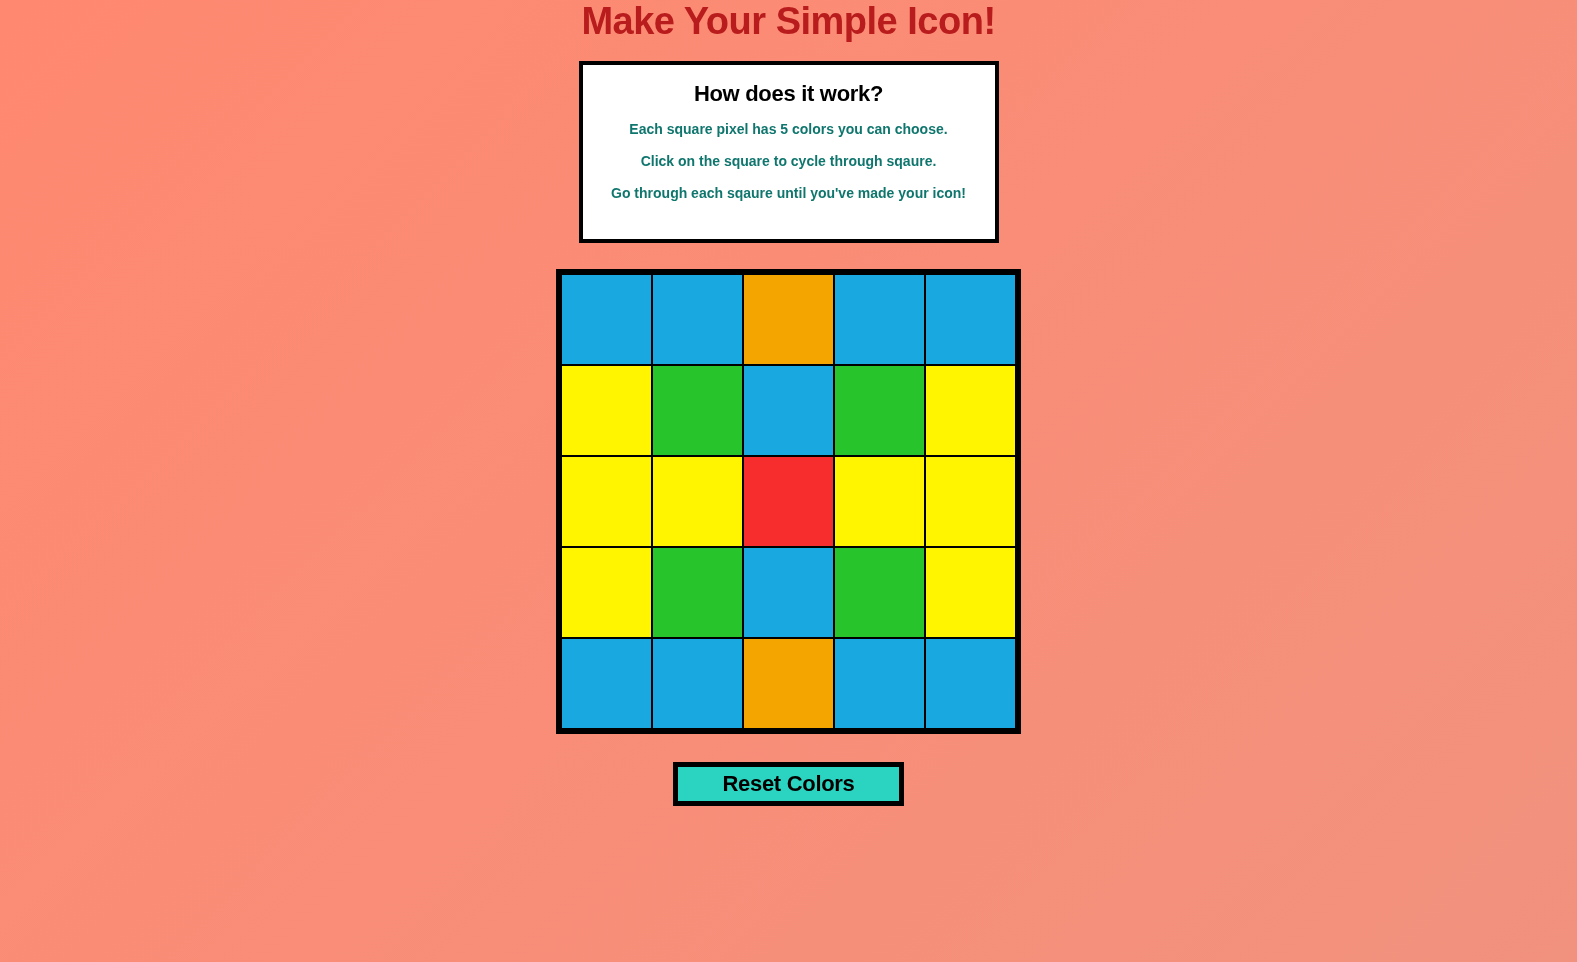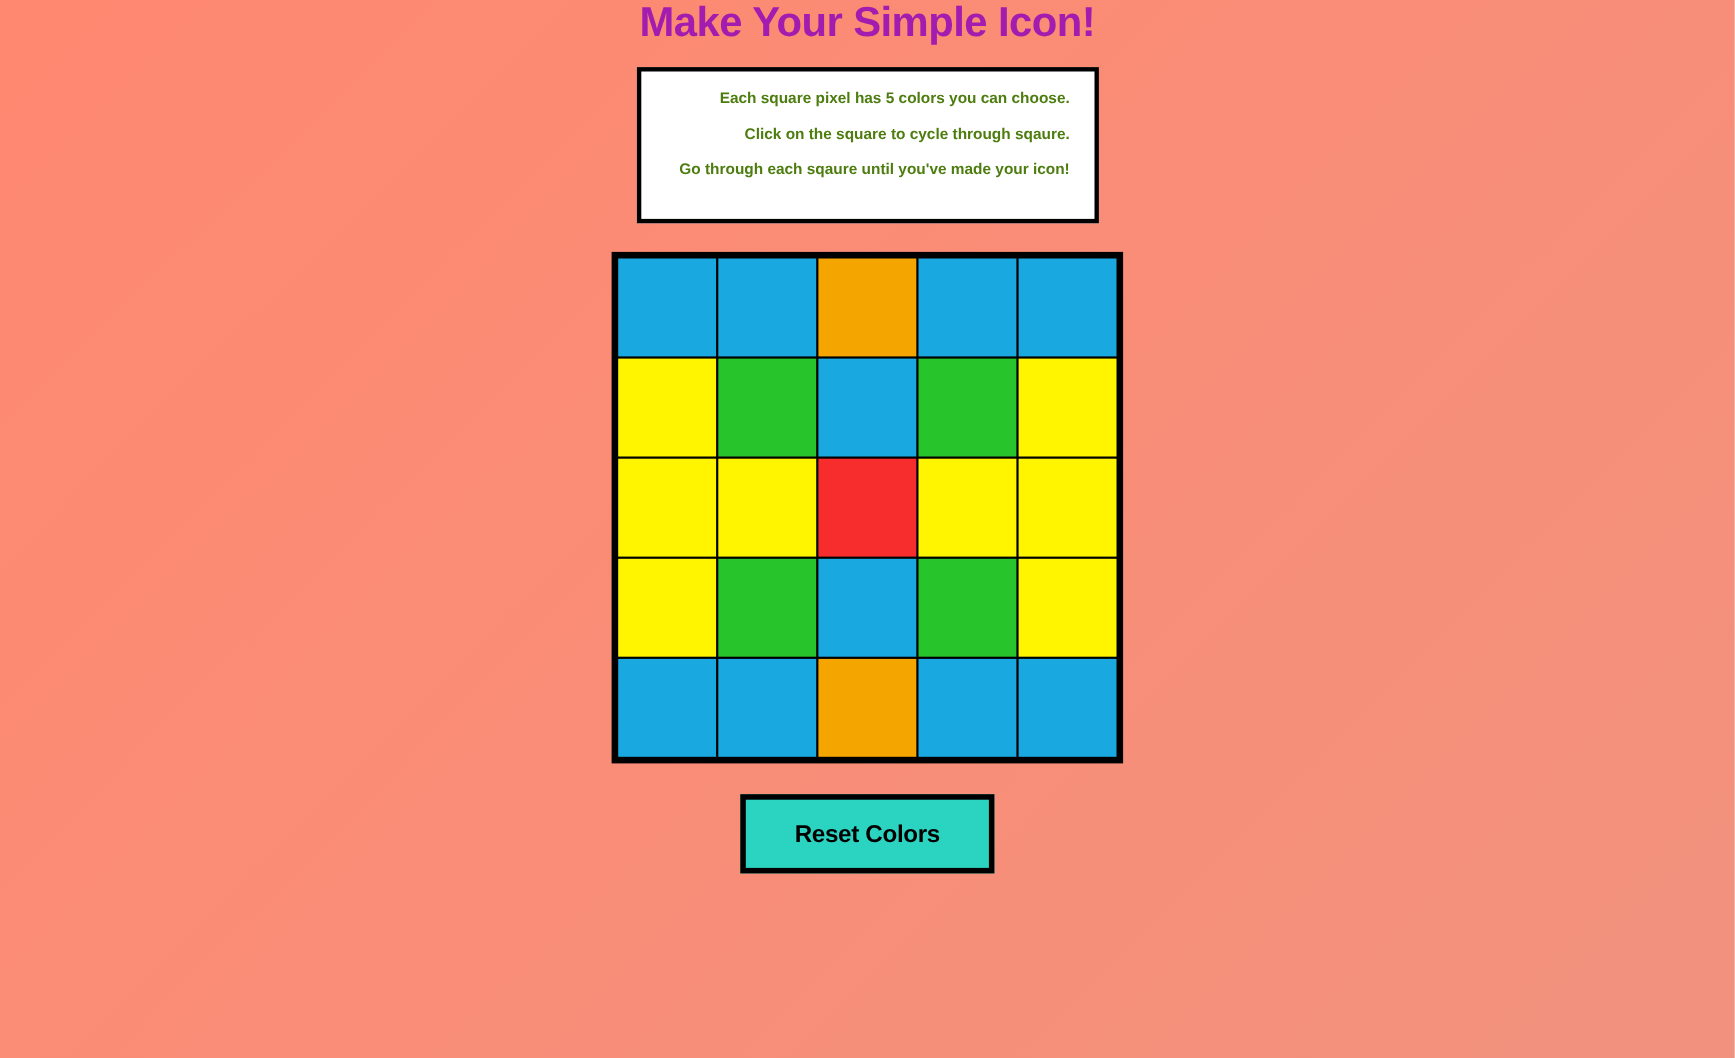--- a/index.html
+++ b/index.html
@@ -7,21 +7,21 @@
       font-family: 'Arial Black', 'Helvetica Neue', Arial, sans-serif;
       background: linear-gradient(135deg, #ff8870 0%, #f98d77 50%, #f1927e 100%);
       min-height: 962px;
       width: 1577px;
       display: flex;
       flex-direction: column;
       align-items: center;
       padding-top: 0;
     }
     .page-title {
-      color: #a21caf;
+      color: #b91c1c;
       font-size: 38px;
       font-weight: 900;
       letter-spacing: -0.5px;
       margin-top: 0;
       margin-bottom: 18px;
       font-stretch: condensed;
     }
     .info-box {
       background: #ffffff;
       border: 4px solid #000000;
@@ -34,24 +34,23 @@
       font-size: 22px;
       font-weight: 900;
       color: #000;
       margin-bottom: 14px;
       letter-spacing: -0.3px;
       font-stretch: condensed;
     }
     .info-line {
       font-size: 14px;
       font-weight: 600;
-      color: #4d7c0f;
+      color: #0f766e;
       margin-bottom: 16px;
       font-stretch: condensed;
-      text-align: right;
     }
     .info-line:last-child { margin-bottom: 20px; }
     .info-line b { font-weight: 900; }
     .grid-wrap {
       background: #000000;
       padding: 6px;
       margin-bottom: 28px;
     }
     .grid {
       display: grid;
@@ -60,37 +59,38 @@
       gap: 2px;
       background: #000;
     }
     .cell {
       cursor: pointer;
       border: none;
     }
     .reset-button {
       background: #2bd4c0;
       border: 5px solid #000000;
-      padding: 18px 44px;
+      padding: 4px 44px;
       font-size: 22px;
       font-weight: 900;
       color: #000;
       cursor: pointer;
       font-family: inherit;
       letter-spacing: -0.3px;
       font-stretch: condensed;
       margin-bottom: 30px;
     }
   </style>
 </head>
 <body>
 
 <h1 class="page-title">Make Your Simple Icon!</h1>
 
 <div class="info-box">
+  <div class="info-heading">How does it work?</div>
   <div class="info-line">
     <span>Each square pixel has </span><b>5 colors</b><span> you can choose.</span>
   </div>
   <div class="info-line">Click on the square to cycle through sqaure.</div>
   <div class="info-line">Go through each sqaure until you've made your icon!</div>
 </div>
 
 <div class="grid-wrap">
   <div class="grid" id="grid">
       <div class="cell" style="background: rgb(26, 168, 224);"></div>

